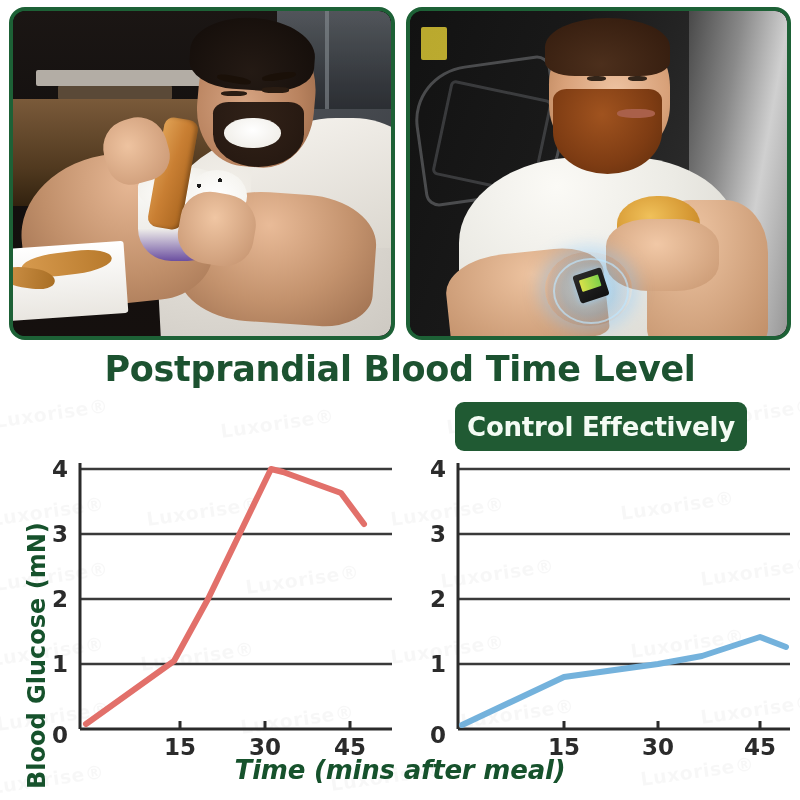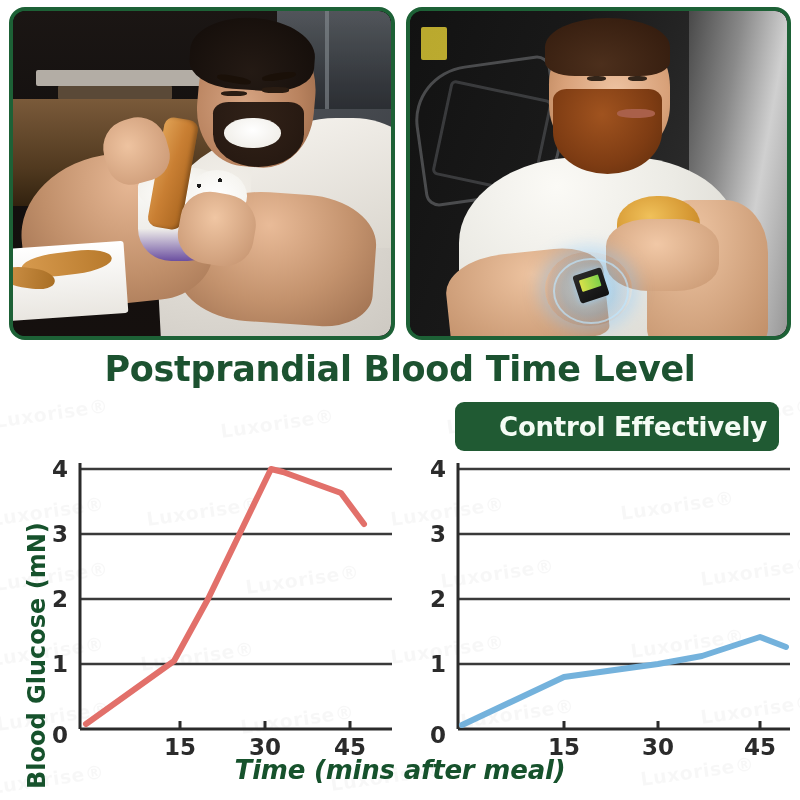--- a/index.html
+++ b/index.html
@@ -304,21 +304,20 @@
     color:#1c5230;
     z-index:20;
   }
   .badge{
     position:absolute;left:455px;top:402px;
     width:292px;height:49px;
     background:#205a33;
     border-radius:9px;
     display:flex;align-items:center;justify-content:center;
     z-index:20;
-    padding-left:32px;
   }
   .badge span{
     font-family:"DejaVu Sans", sans-serif;
     font-weight:700;
     font-size:26px;
     color:#f4fbf4;
     letter-spacing:-0.2px;
   }
 
   

